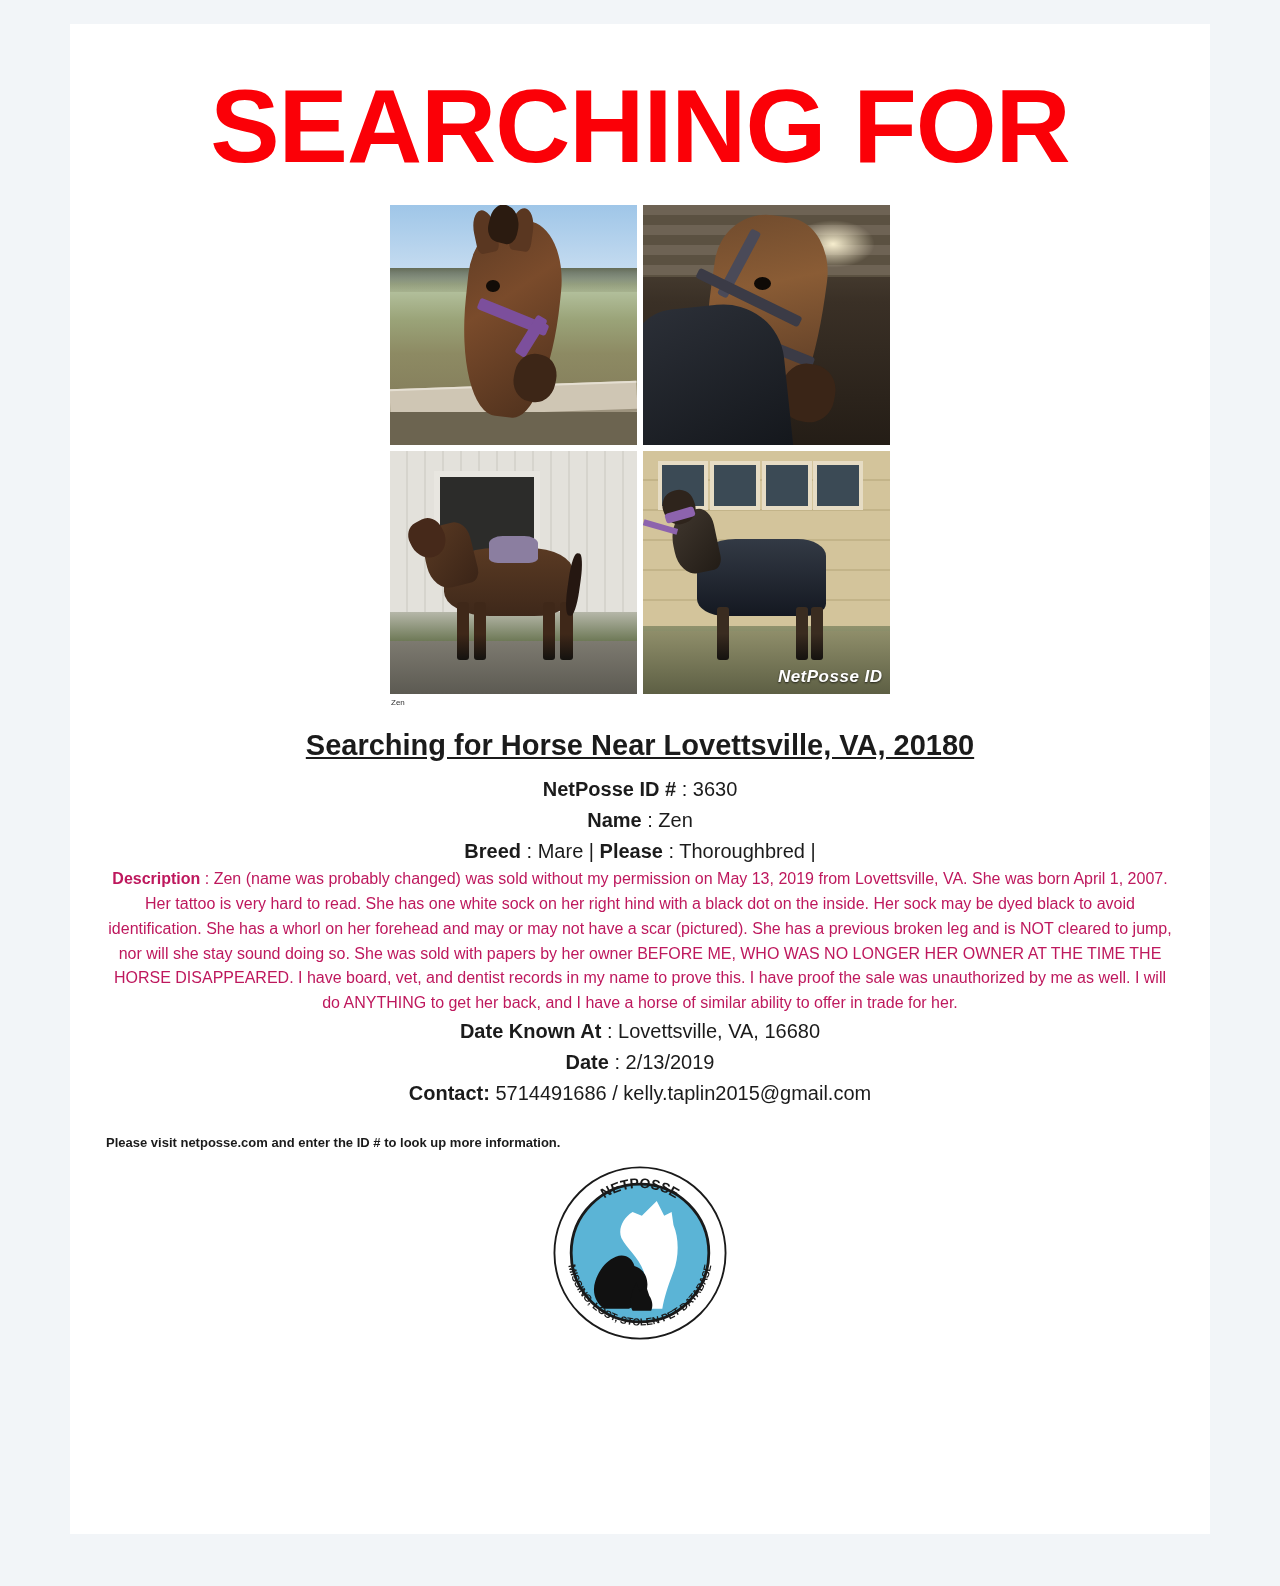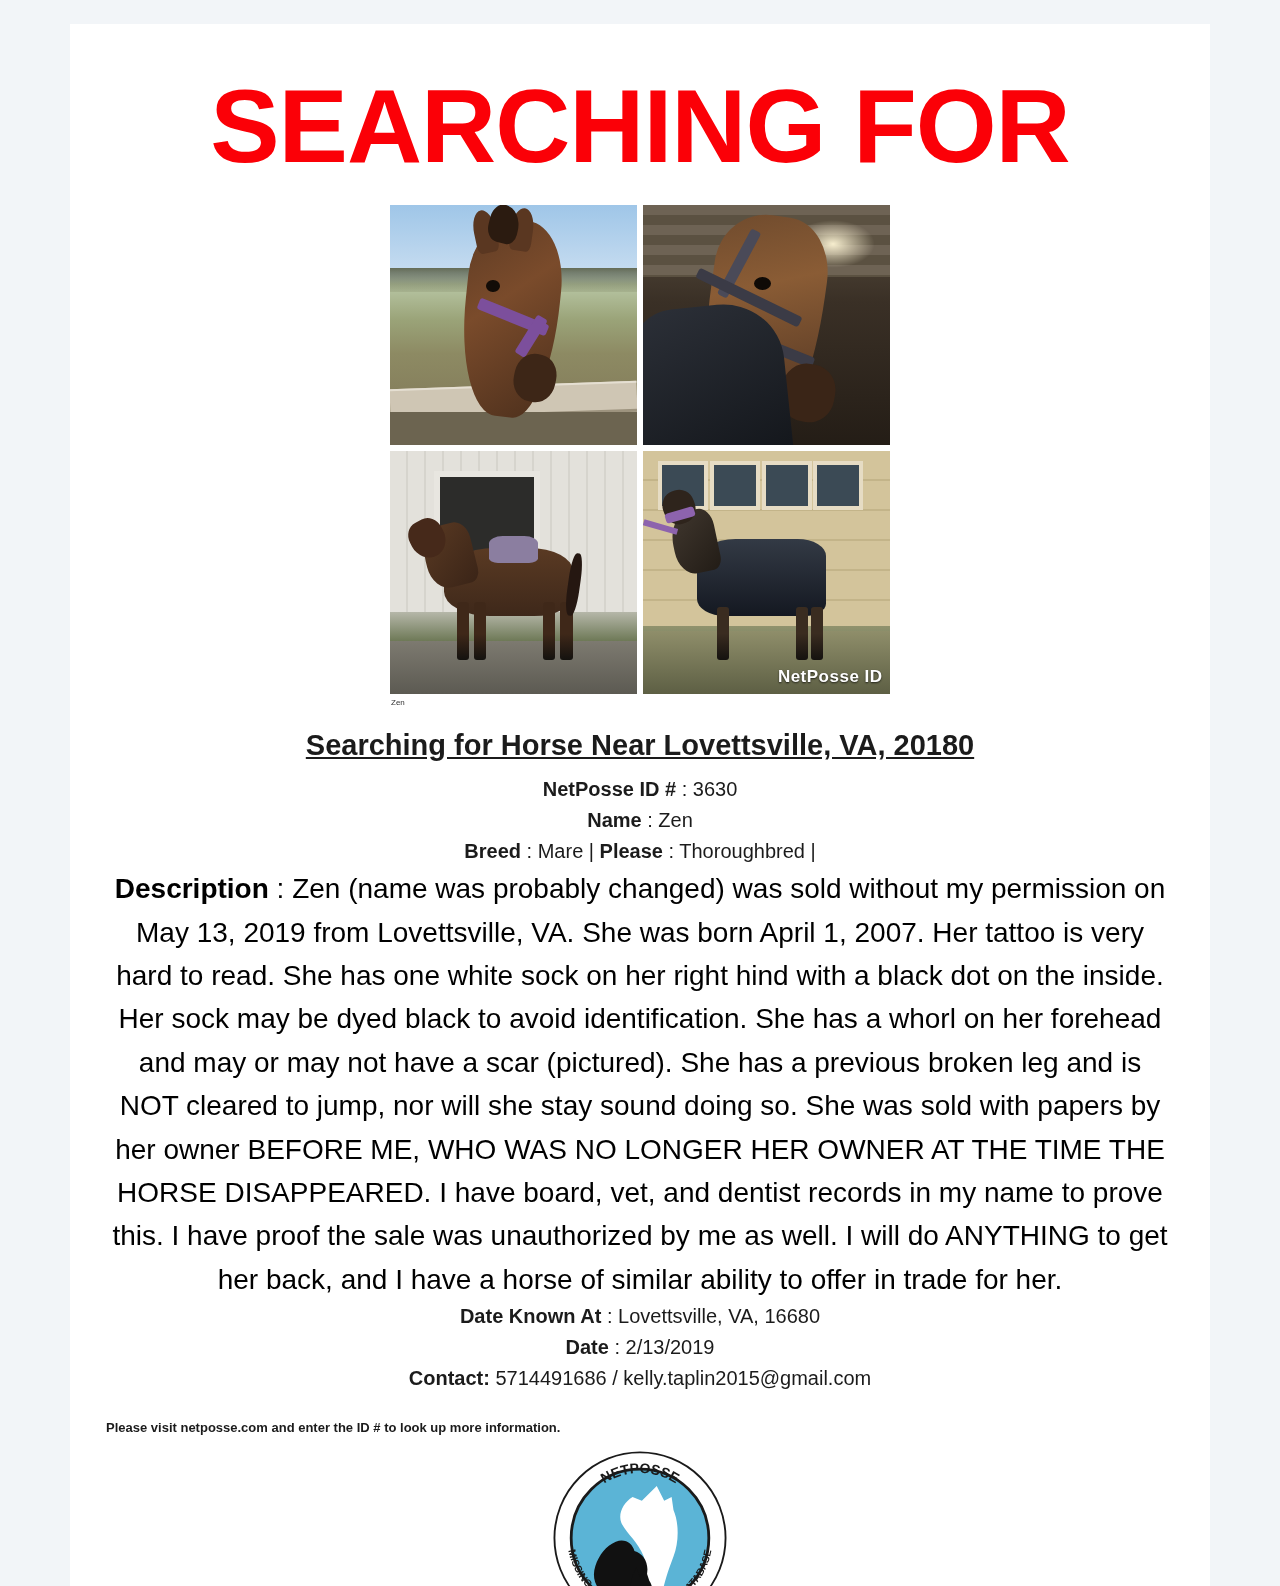--- a/index.html
+++ b/index.html
@@ -36,20 +36,21 @@
     display: grid;
     grid-template-columns: 1fr 1fr;
     grid-gap: 6px;
   }
   .photo {
     width: 100%;
     height: 240px;
     position: relative;
     overflow: hidden;
     background: #cfc9bd;
+    font-style: italic;
   }
   .photo.tall { height: 243px; }
 
   
   .p1 {
     background:
       linear-gradient(to bottom, #9fc6e8 0%, #c6dcf0 28%, #b8c6a4 33%, #9aa378 48%, #8d8a63 62%, #7d7355 100%);
   }
   .p1 .trees {
     position: absolute; left: 0; top: 26%; width: 100%; height: 10%;
@@ -268,22 +269,22 @@
   .detail {
     text-align: center;
     font-size: 20px;
     color: #1b1b1b;
     line-height: 1.55;
     margin: 0;
   }
   .detail b { font-weight: bold; }
   .description {
     text-align: center;
-    font-size: 28px;
-    color: #000000;
+    font-size: 16px;
+    color: #be185d;
     line-height: 1.55;
     margin: 0;
   }
   .note {
     text-align: left;
     font-size: 13px;
     font-weight: bold;
     color: #1b1b1b;
     margin: 26px 0 10px 0;
   }

